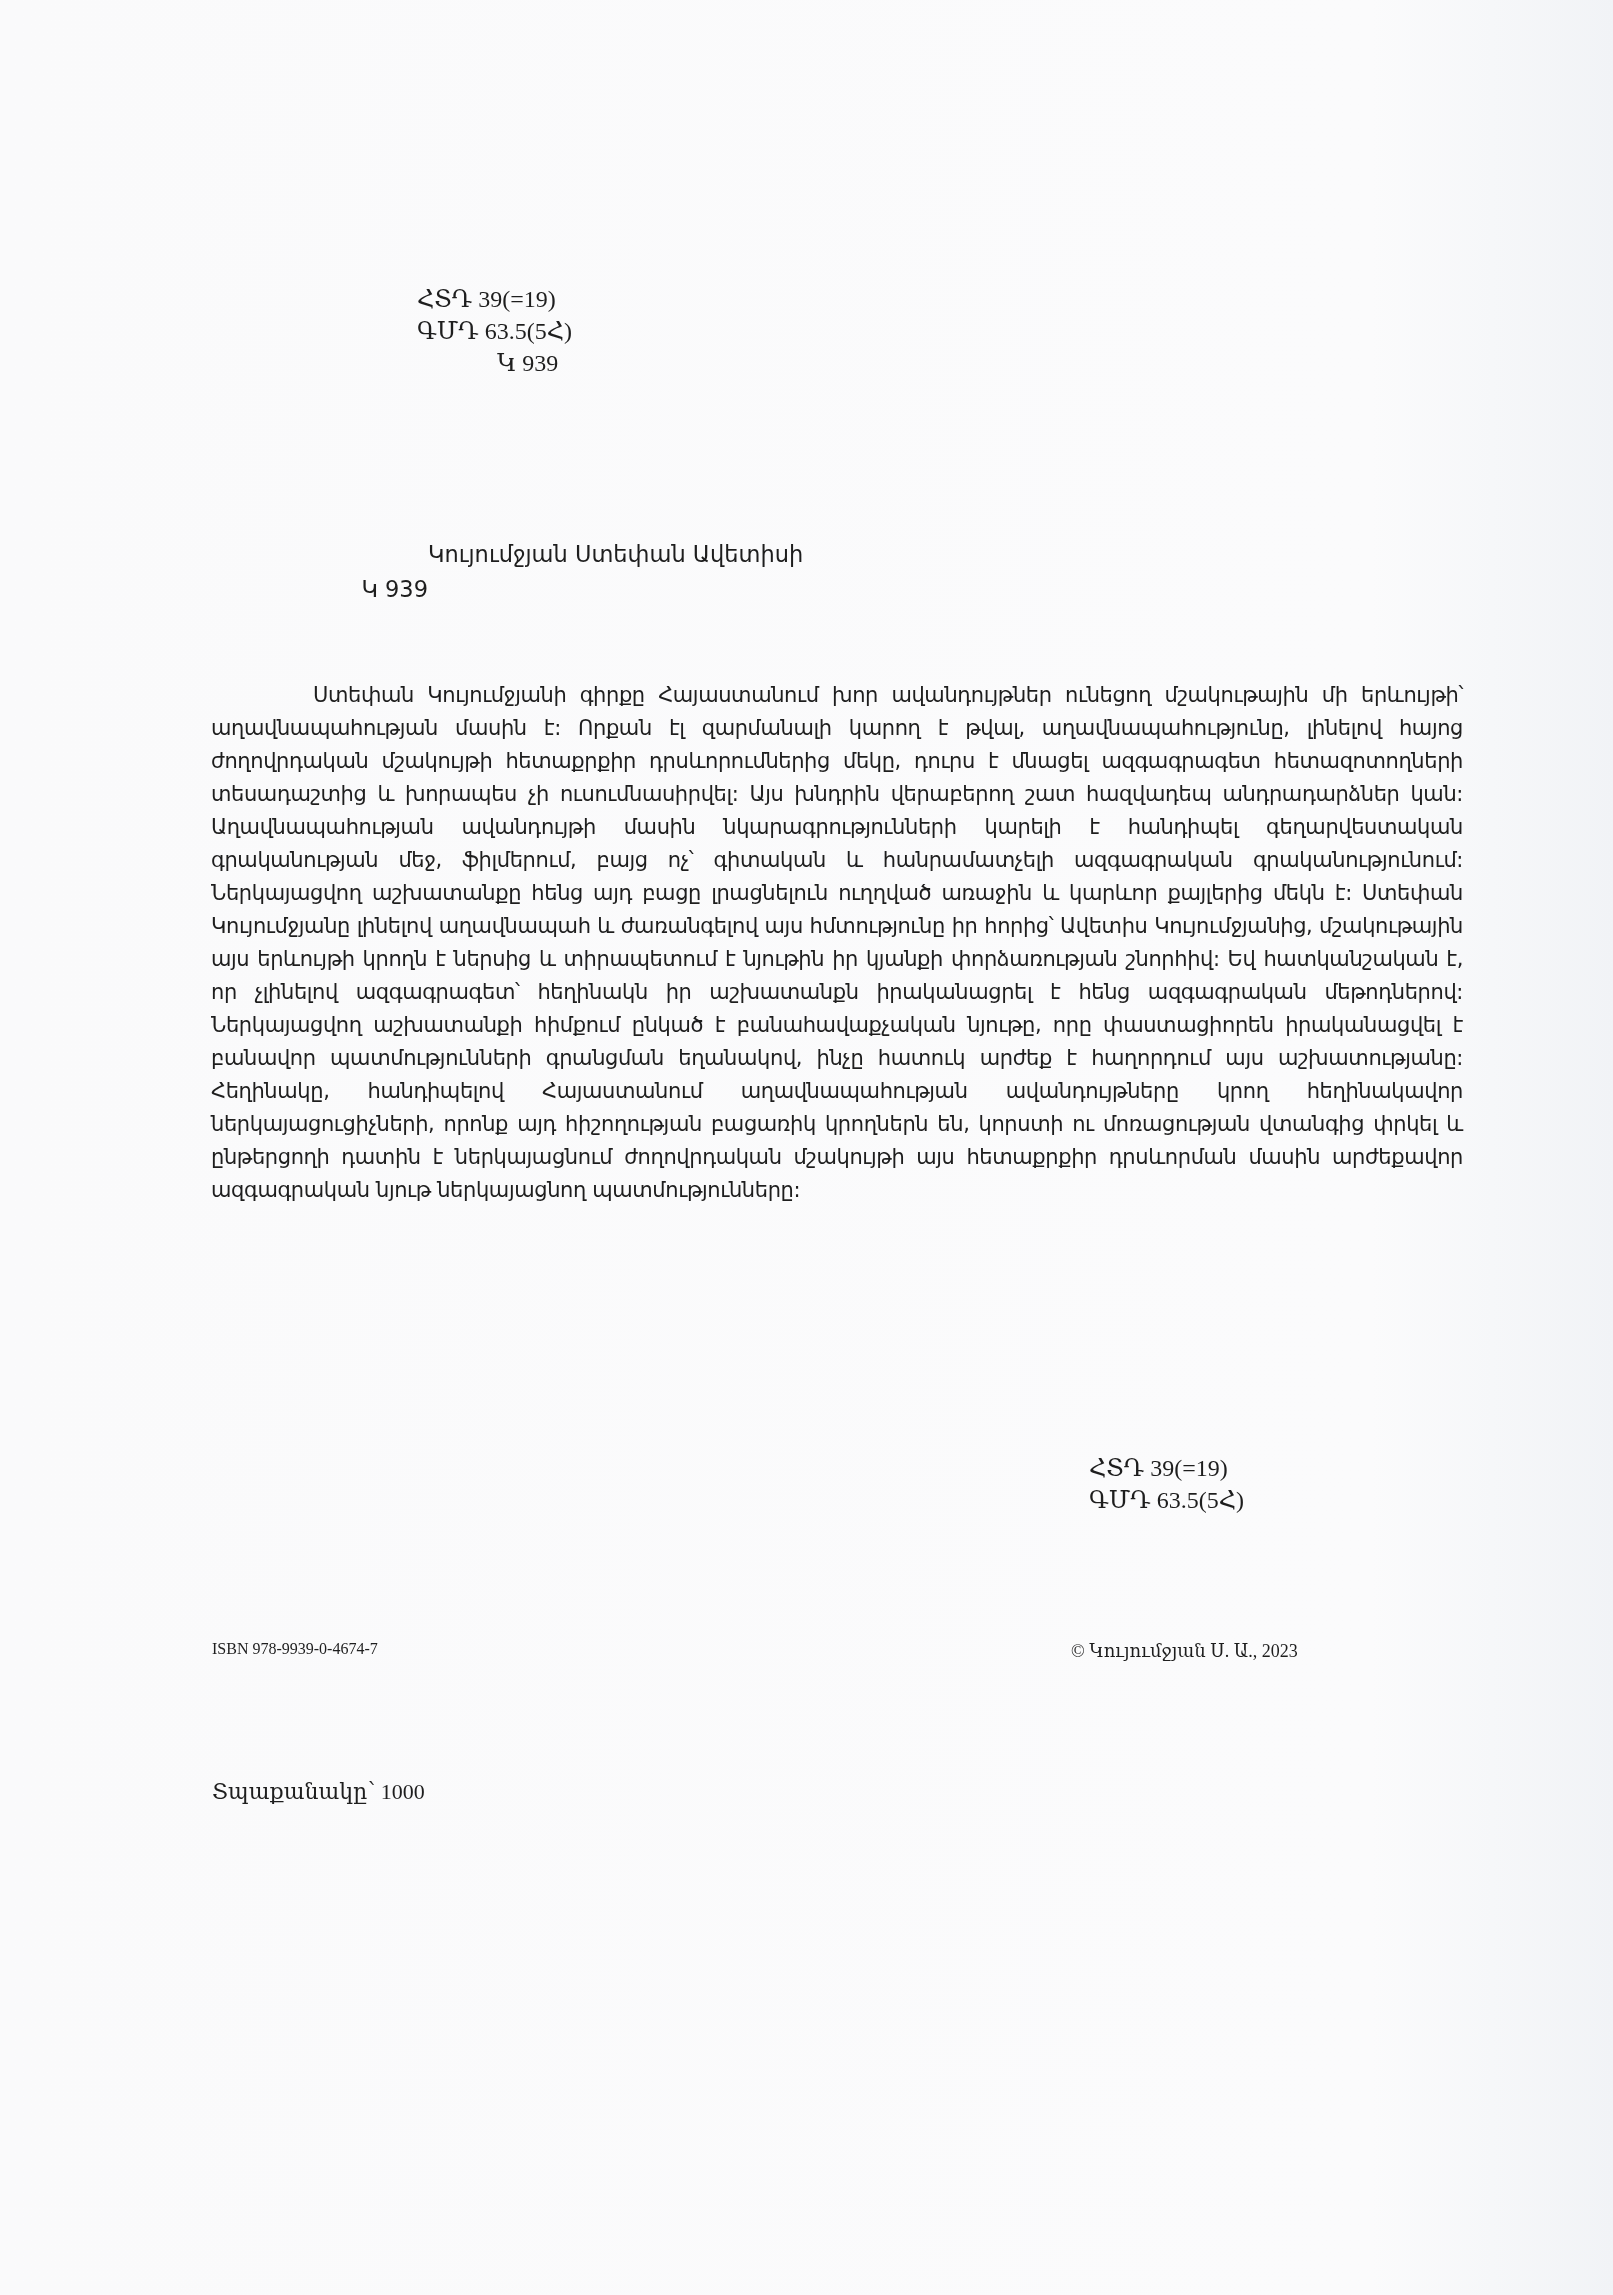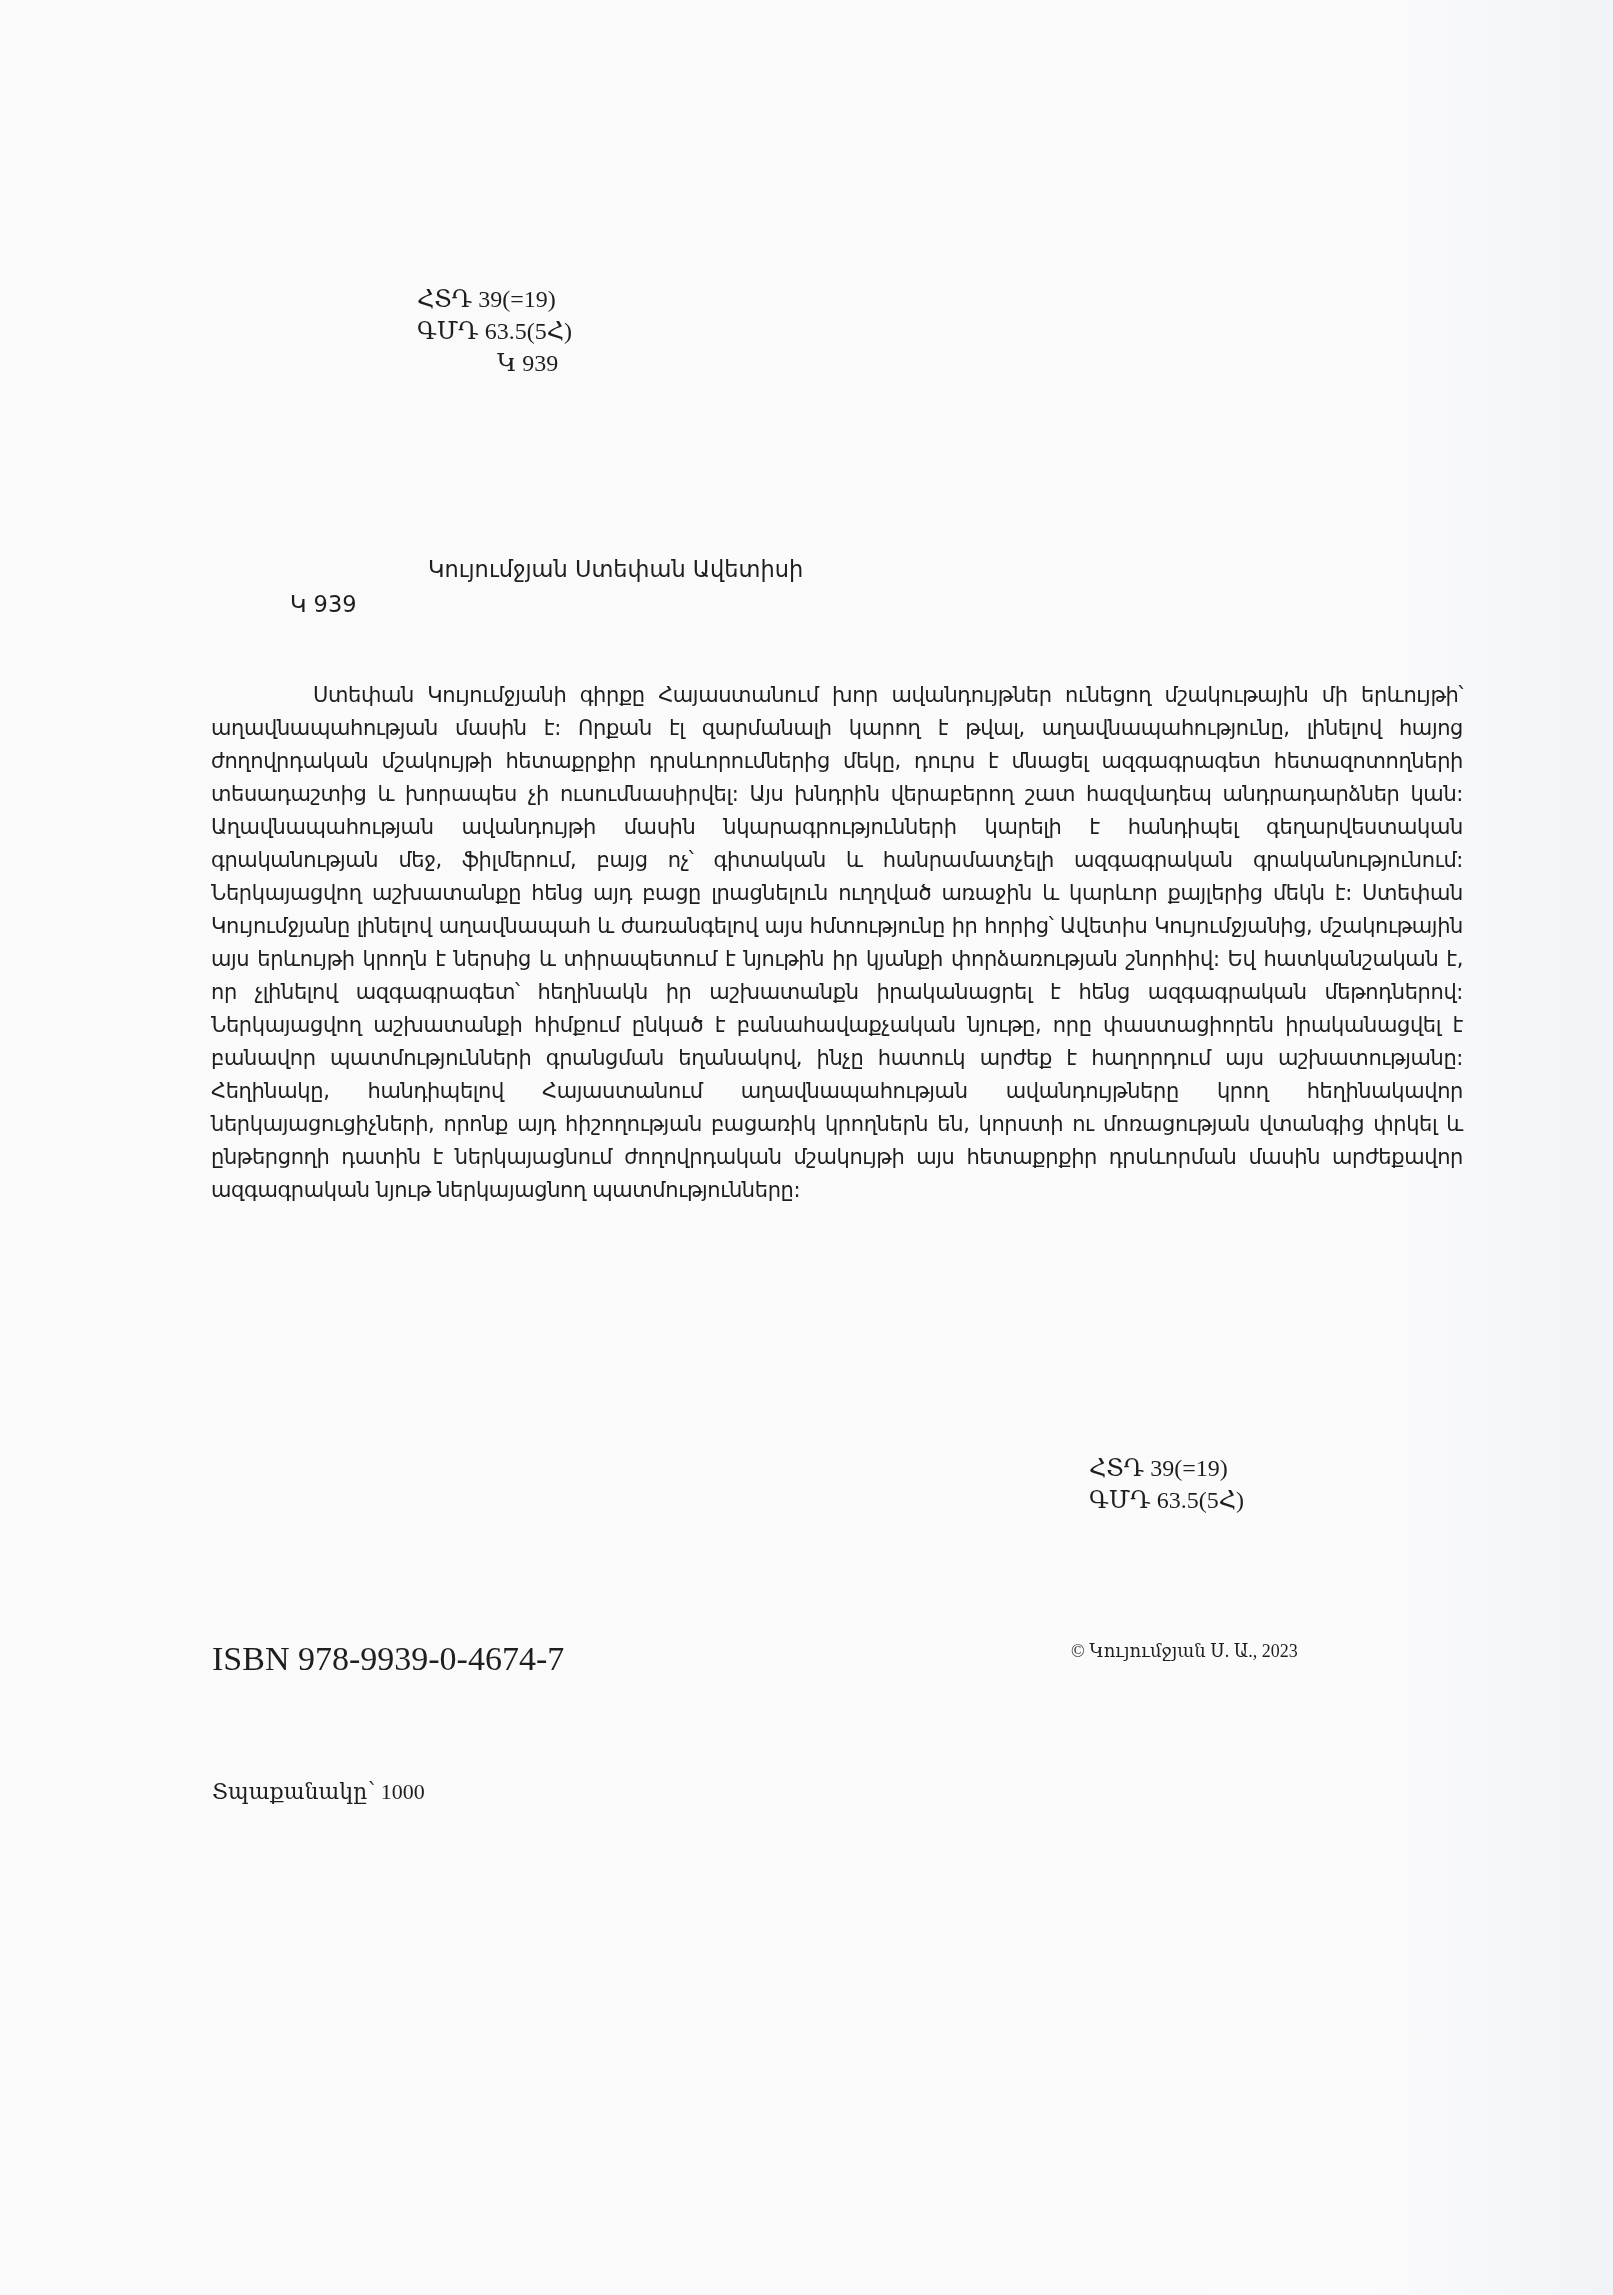--- a/index.html
+++ b/index.html
@@ -19,25 +19,26 @@
     .abs { position: absolute; }
     .classif-top {
       left: 417px;
       top: 283px;
       font-size: 24px;
       line-height: 32px;
     }
     .classif-top .indent { padding-left: 80px; }
     .catalog {
       left: 290px;
-      top: 552px;
+      top: 537px;
       width: 944px;
       font-family: "DejaVu Sans", sans-serif;
       font-size: 22.5px;
       line-height: 35px;
+      text-align: right;
     }
     .catalog .row { display: flex; }
     .catalog .code { width: 138px; flex: none; }
     .catalog .title { font-weight: bold; letter-spacing: -0.4px; }
     .abstract {
       left: 211px;
       top: 679px;
       width: 1252px;
       font-family: "DejaVu Sans", sans-serif;
       font-size: 21px;
@@ -48,21 +49,21 @@
     .abstract p { margin: 0; text-indent: 102px; }
     .classif-bottom {
       left: 1089px;
       top: 1452px;
       font-size: 24px;
       line-height: 32px;
     }
     .isbn {
       left: 212px;
       top: 1640px;
-      font-size: 34px;
+      font-size: 16px;
     }
     .copyright {
       left: 1071px;
       top: 1640px;
       font-size: 18px;
     }
     .print-run {
       left: 212px;
       top: 1779px;
       font-size: 22px;

